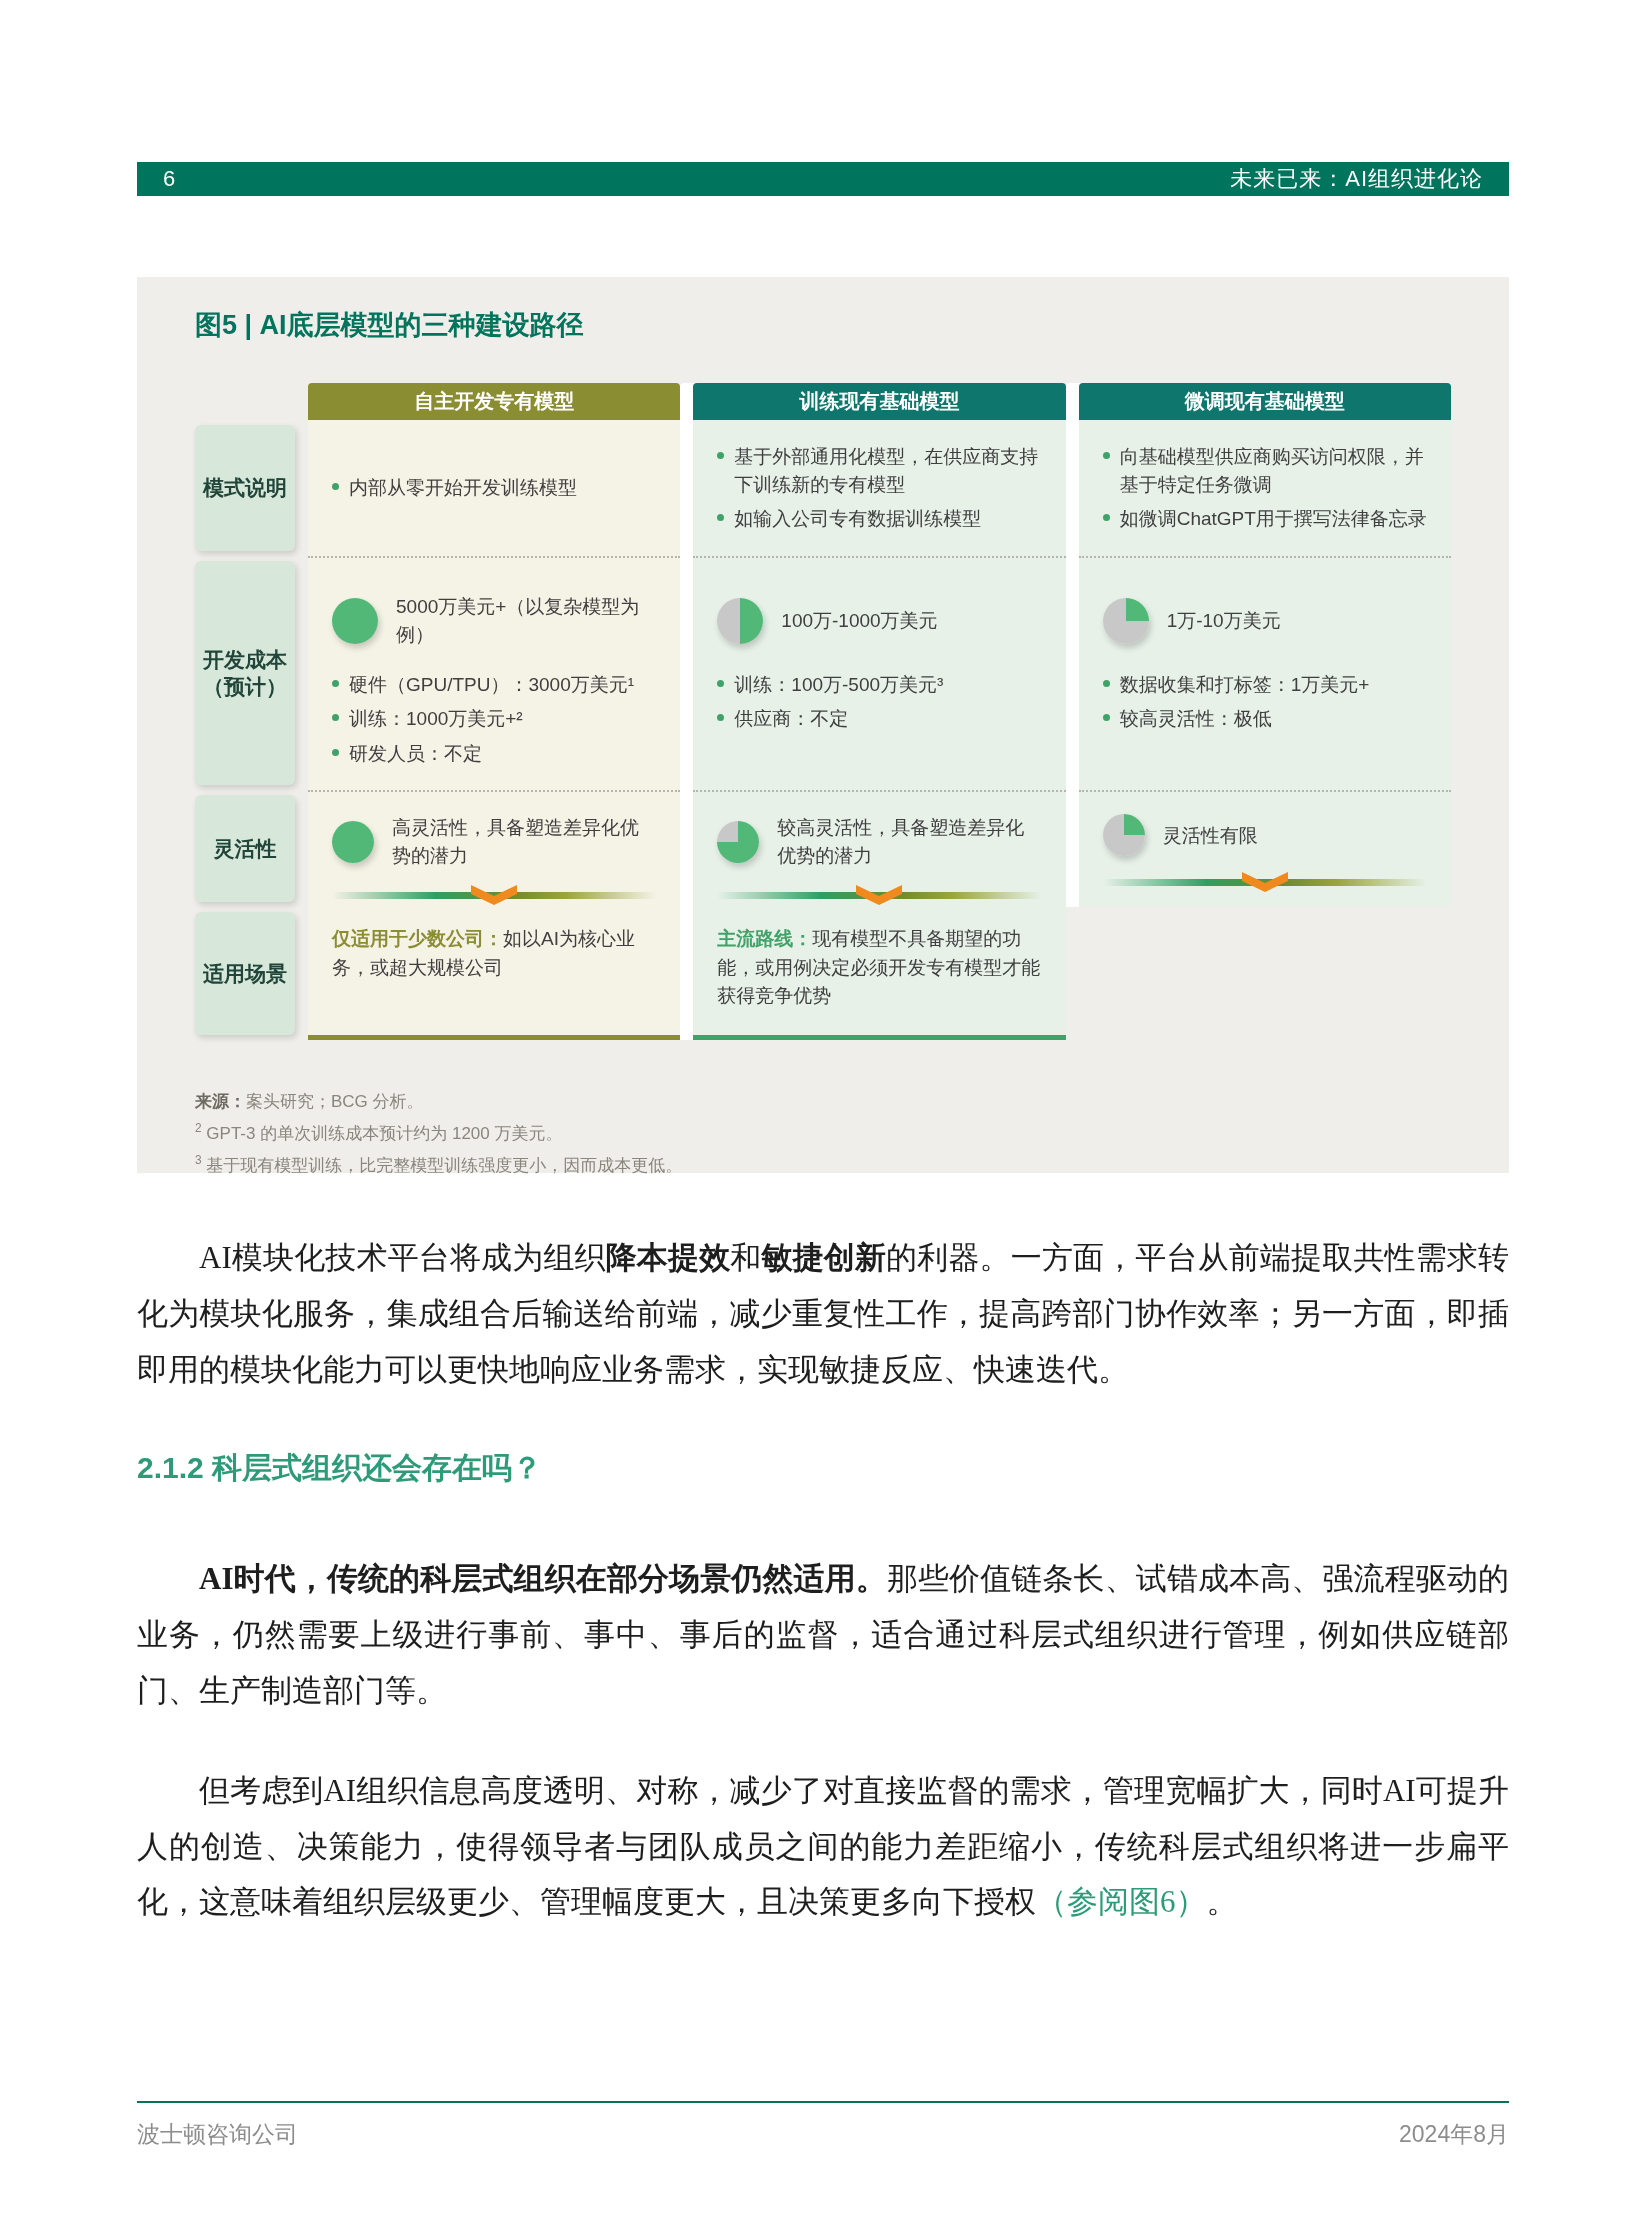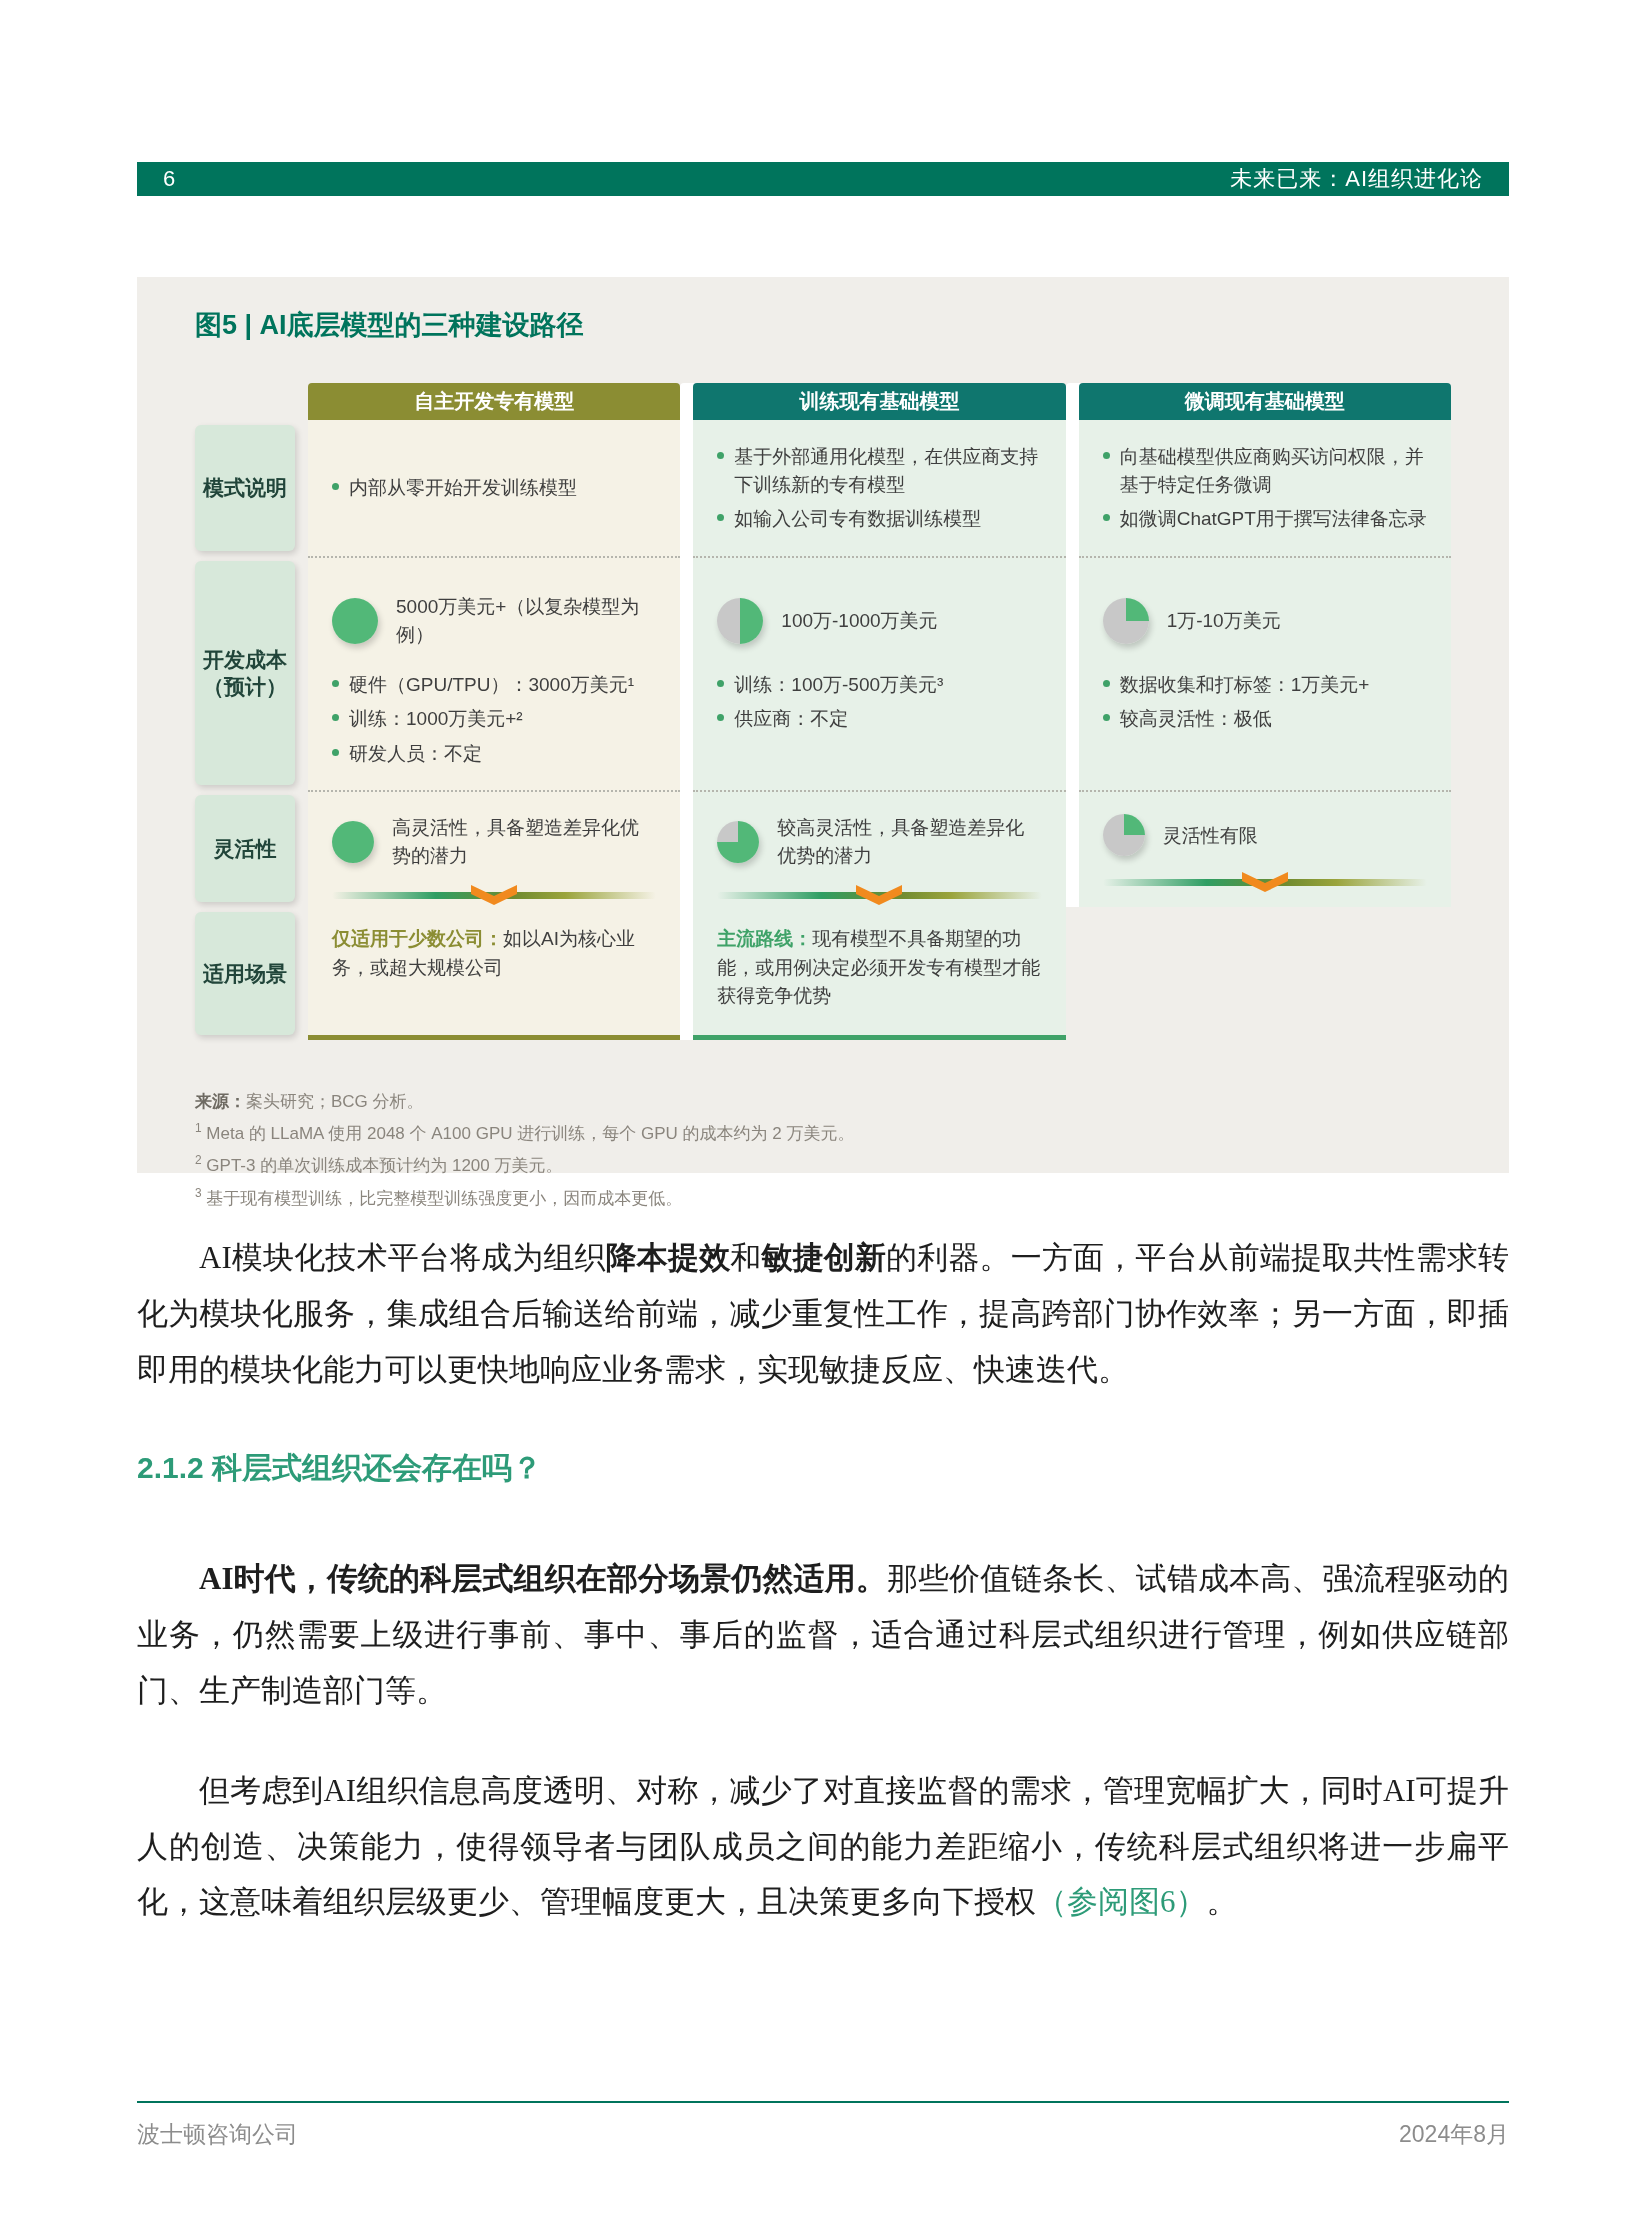--- a/index.html
+++ b/index.html
@@ -219,21 +219,20 @@
       <div class="ccell bg-cream r-scen bb-olive">
         <p class="scen-p"><span class="lead-olive">仅适用于少数公司：</span><span>如以AI为核心业务，或超大规模公司</span></p>
       </div>
       <div class="ccell bg-palegreen r-scen bb-green gapwhite">
         <p class="scen-p"><span class="lead-green">主流路线：</span><span>现有模型不具备期望的功能，或用例决定必须开发专有模型才能获得竞争优势</span></p>
       </div>
     </div>
 
     <div class="source">
       <span class="slabel">来源：</span><span>案头研究；BCG 分析。</span>
-      <span class="fn"><sup>1</sup> <span>Meta 的 LLaMA 使用 2048 个 A100 GPU 进行训练，每个 GPU 的成本约为 2 万美元。</span></span>
       <span class="fn"><sup>2</sup> <span>GPT-3 的单次训练成本预计约为 1200 万美元。</span></span>
       <span class="fn"><sup>3</sup> <span>基于现有模型训练，比完整模型训练强度更小，因而成本更低。</span></span>
     </div>
   </section>
 
   <section class="bodytext">
     <p class="para1"><span>AI模块化技术平台将成为组织</span><span class="b">降本提效</span><span>和</span><span class="b">敏捷创新</span><span>的利器。一方面，平台从前端提取共性需求转化为模块化服务，集成组合后输送给前端，减少重复性工作，提高跨部门协作效率；另一方面，即插即用的模块化能力可以更快地响应业务需求，实现敏捷反应、快速迭代。</span></p>
 
     <h3 class="sect-heading">2.1.2 科层式组织还会存在吗？</h3>
 

